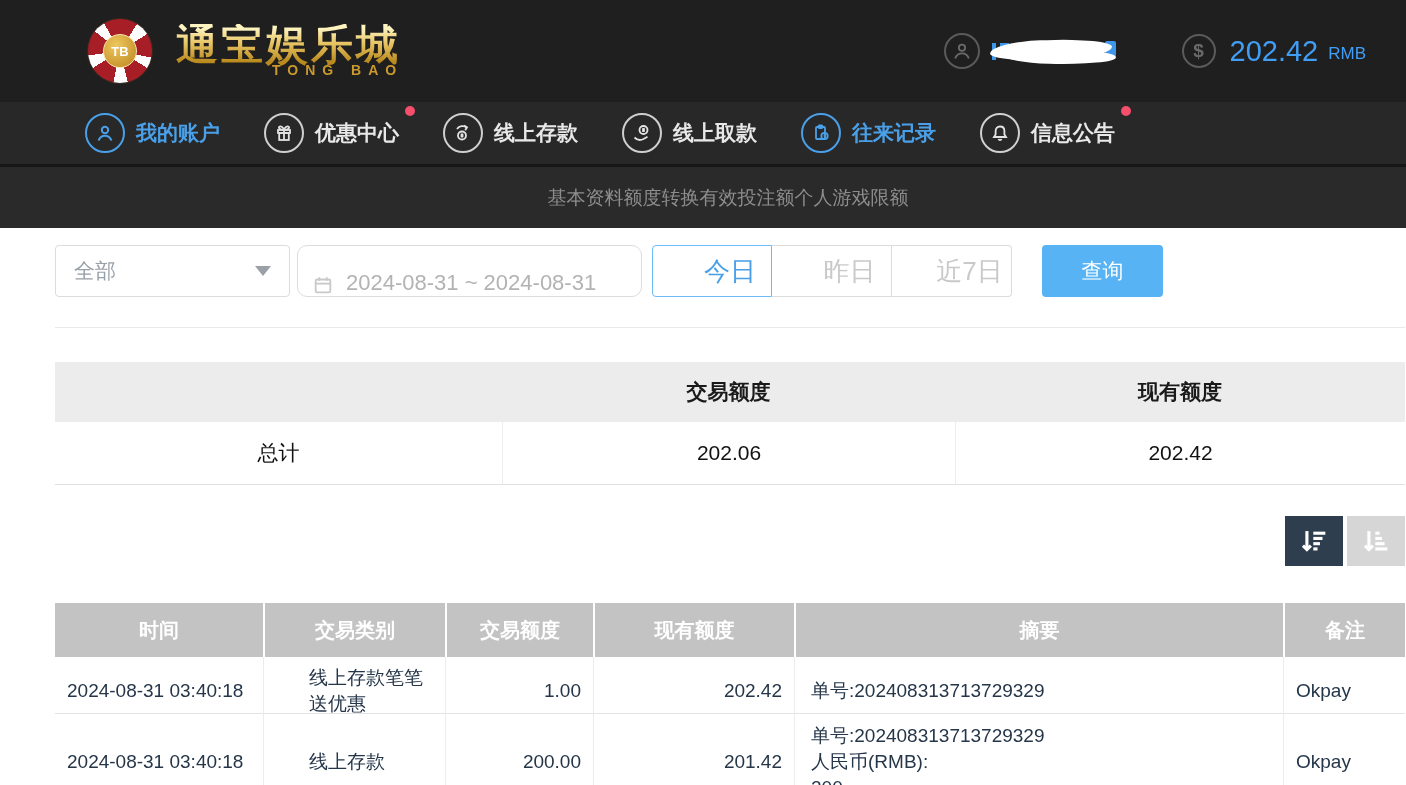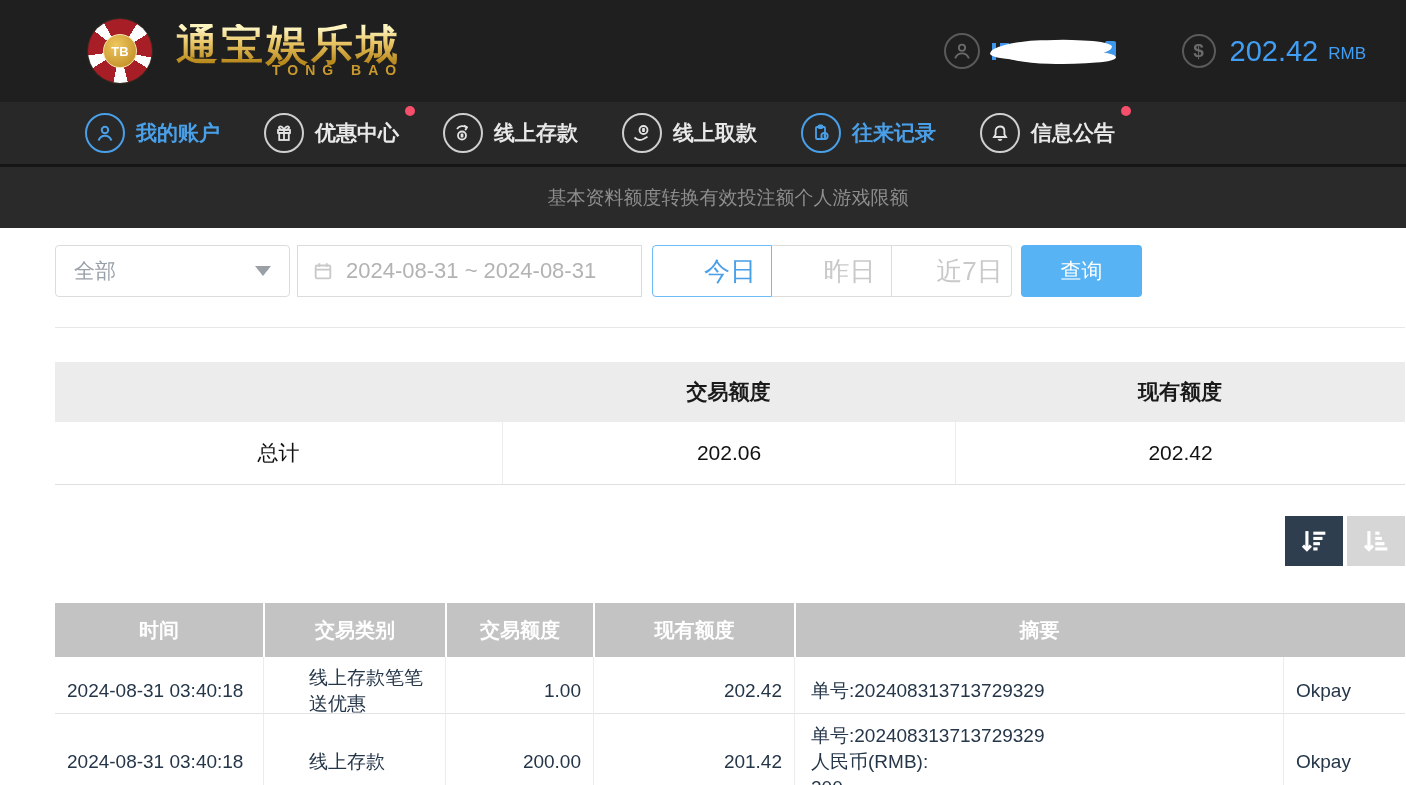--- a/index.html
+++ b/index.html
@@ -56,32 +56,32 @@
   .subnav-item { color:#8d8d8d; font-size:19px; cursor:pointer; }
 
   
   .content { width:1350px; margin-left:55px; }
 
   .filters { margin-top:17px; display:flex; align-items:center; height:52px; }
   .select { width:235px; height:52px; border:1px solid #dcdcdc; border-radius:4px; display:flex;
     align-items:center; padding:0 18px; color:#98a0a8; font-size:21px; }
   .caret { margin-left:auto; width:0; height:0; border-left:8px solid transparent;
     border-right:8px solid transparent; border-top:10px solid #9aa0a6; }
-  .daterange { margin-left:7px; width:345px; height:52px; border:1px solid #dcdcdc; border-radius:0;
-    display:flex; align-items:center; padding:0 14px; gap:12px; color:#b3b3b3; font-size:22px; }
+  .daterange { margin-left:7px; width:345px; height:52px; border:1px solid #dcdcdc; border-radius:10px;
+    display:flex; align-items:flex-end; padding:0 14px; gap:12px; color:#b3b3b3; font-size:22px; }
   .cal { color:#c9c9c9; }
   .segment { margin-left:10px; display:flex; height:52px; }
   .seg-btn { width:120px; height:52px; border:1px solid #dcdcdc; background:#fff; font-size:26px;
     color:#c9c9c9; display:flex; align-items:center; justify-content:center; cursor:pointer;padding-left:36px; }
   .seg-btn:first-child { border-radius:4px 0 0 4px; }
   .seg-btn:last-child { border-radius:0 4px 4px 0; }
   .seg-btn + .seg-btn { border-left:none; }
   .seg-btn.active { border:1px solid #6cbcf5; color:#4aa0e8; }
   .seg-btn.active + .seg-btn { border-left:none; }
-  .query-btn { margin-left:9px; width:121px; height:52px; background:#57b3f3; color:#fff; font-size:21px;
+  .query-btn { margin-left:30px; width:121px; height:52px; background:#57b3f3; color:#fff; font-size:21px;
     border:none; border-radius:4px; cursor:pointer; display:flex; align-items:center; justify-content:center; }
 
   .hr { margin-top:30px; height:1px; background:#e8e8e8; }
 
   
   .sumtable { margin-top:34px; }
   .sum-head { display:grid; grid-template-columns:447px 453px 450px; background:#ececec; height:60px; }
   .sum-head .cell { display:flex; align-items:center; justify-content:center; font-size:21px; color:#1a1a1a; font-weight:bold; }
   .sum-row { display:grid; grid-template-columns:447px 453px 450px; height:63px; border-bottom:1px solid #e0e0e0; }
   .sum-row .cell { display:flex; align-items:center; justify-content:center; font-size:21px; color:#111; }
@@ -293,20 +293,21 @@
     </button>
   </div>
 
   <div class="rectable">
     <div class="rec-head">
       <div class="cell">时间</div>
       <div class="cell">交易类别</div>
       <div class="cell">交易额度</div>
       <div class="cell">现有额度</div>
       <div class="cell">摘要</div>
+      <div class="cell">备注</div>
     </div>
 
     <div class="rec-row row1">
       <div class="cell al">2024-08-31 03:40:18</div>
       <div class="cell al wrap">线上存款笔笔送优惠</div>
       <div class="cell ar">1.00</div>
       <div class="cell ar">202.42</div>
       <div class="cell al" style="padding-left:16px;">单号:202408313713729329</div>
       <div class="cell al">Okpay</div>
     </div>

